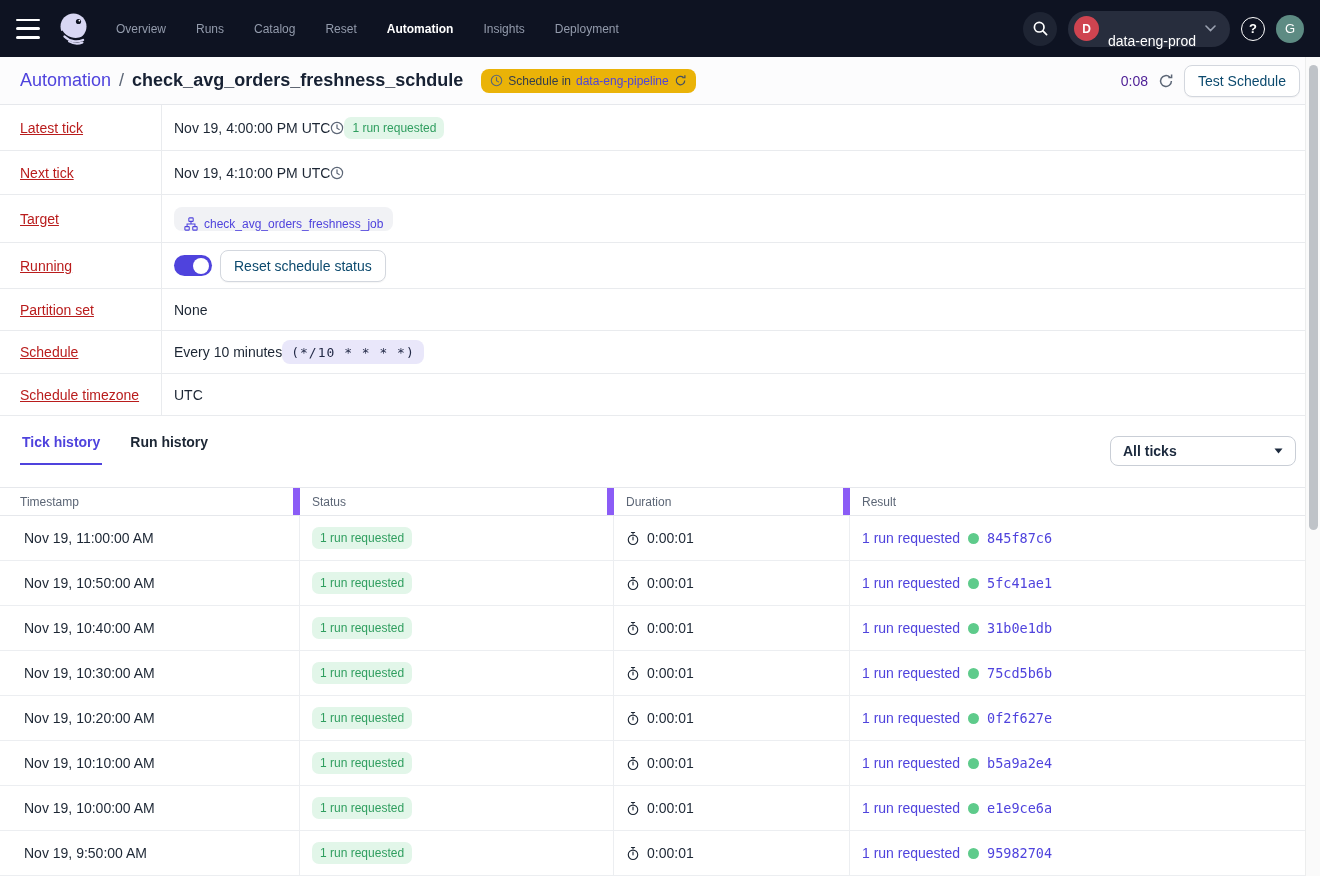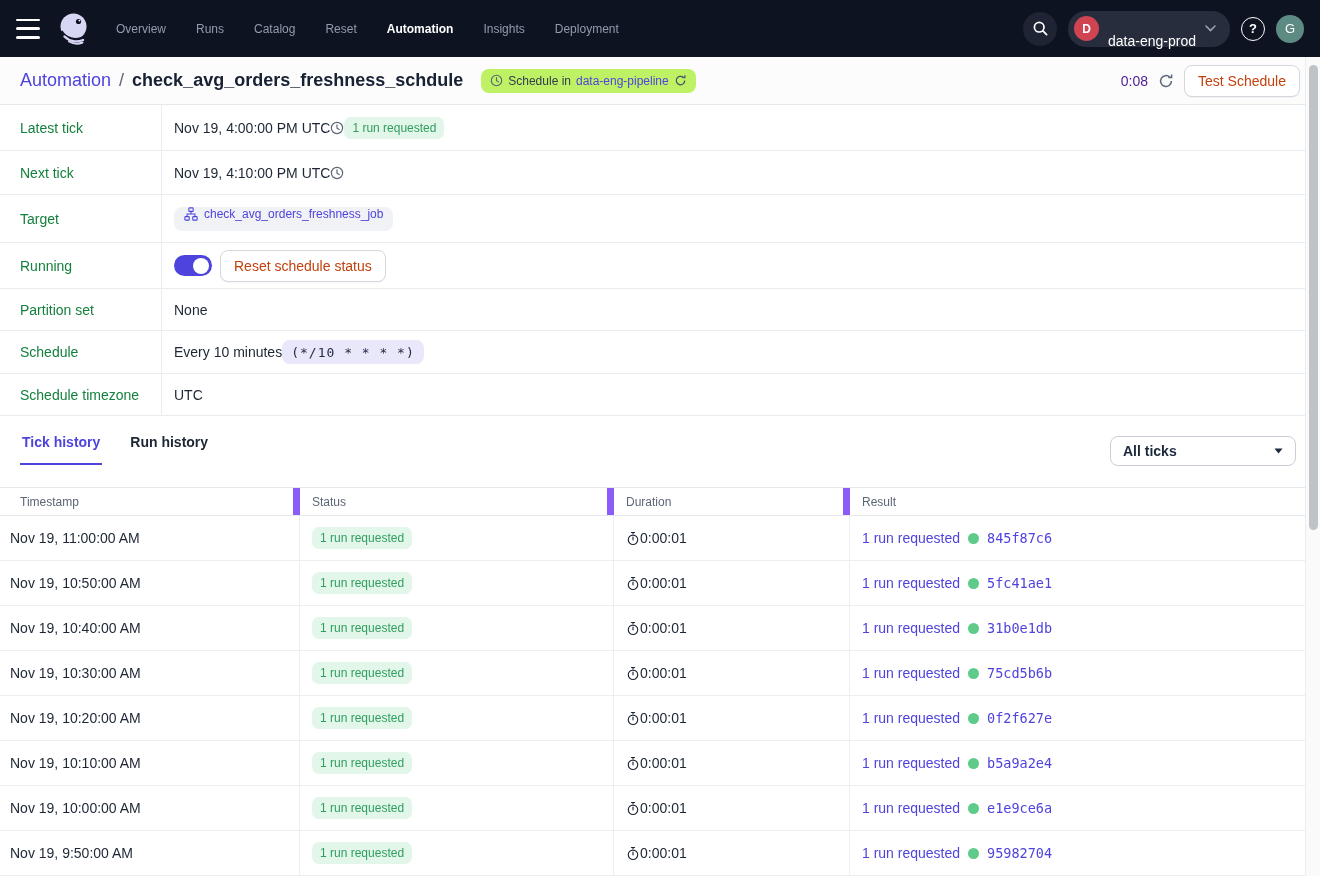--- a/index.html
+++ b/index.html
@@ -30,40 +30,40 @@
   .avatar { width:28px; height:28px; border-radius:50%; background:#5d8b83; color:#fff; font-size:13px;
     display:flex; align-items:center; justify-content:center; cursor:pointer; }
 
   
   .bc-row { height:48px; background:#fcfcfd; border-bottom:1px solid #e6e8ec;
     display:flex; align-items:center; padding:0 20px; }
   .bc-left { display:flex; align-items:center; gap:8px; }
   .bc-link { color:#4f43dd; font-size:18px; text-decoration:none; cursor:pointer; }
   .bc-sep { color:#5c6676; font-size:18px; }
   .bc-title { color:#172133; font-size:18px; font-weight:600; }
-  .sched-pill { margin-left:10px; background:#bef264; border-radius:8px; height:24px;
+  .sched-pill { margin-left:10px; background:#eab308; border-radius:8px; height:24px;
     display:flex; align-items:center; gap:5px; padding:0 9px; font-size:12px; color:#323c4d; }
   .sched-pill a { color:#4f43dd; text-decoration:none; cursor:pointer; }
   .bc-right { margin-left:auto; display:flex; align-items:center; gap:10px; }
   .refresh-time { font-size:14px; color:#4c1d95; }
   .btn { background:#fff; border:1px solid #d3d7de; border-radius:8px; height:32px; padding:0 13px;
-    font-family:inherit; font-size:14px; color:#c2410c; cursor:pointer; box-shadow:0 1px 1px rgba(0,0,0,.04); }
+    font-family:inherit; font-size:14px; color:#0c4a6e; cursor:pointer; box-shadow:0 1px 1px rgba(0,0,0,.04); }
 
   
   .details { width:100%; }
   .drow { display:flex; align-items:center; border-bottom:1px solid #e9ebee; }
   .dlabel { width:162px; align-self:stretch; display:flex; align-items:center;
-    padding-left:20px; font-size:14px; color:#15803d; border-right:1px solid #e9ebee; }
+    padding-left:20px; font-size:14px; color:#b91c1c; border-right:1px solid #e9ebee;text-decoration:underline; }
   .dvalue { display:flex; align-items:center; padding-left:12px; font-size:14px; color:#1c2634; }
   .h46{height:46px}.h44{height:44px}.h48{height:48px}.h42{height:42px}.h43{height:43px}
   .clock-ic { color:#5c6676; display:inline-flex; }
   .pill-green { background:#e2f6e9; color:#2f9e5f; border-radius:7px; font-size:12px;
     height:22px; display:inline-flex; align-items:center; padding:0 8px; white-space:nowrap; }
   .target-pill { background:#f1f2f5; border-radius:8px; height:24px; display:inline-flex;
-    align-items:flex-start; gap:6px; padding:0 10px; }
+    align-items:flex-end; gap:6px; padding:0 10px; }
   .target-pill a { color:#4f43dd; font-size:12px; text-decoration:none; cursor:pointer; }
   .toggle { width:38px; height:21px; border-radius:11px; background:#4f43dd; position:relative;
     cursor:pointer; border:none; margin-right:8px; }
   .toggle::after { content:""; position:absolute; right:3px; top:2.5px; width:16px; height:16px;
     border-radius:50%; background:#fff; }
   .cron-pill { background:#e9e7fa; border-radius:8px; height:24px; display:inline-flex; align-items:center;
     padding:0 9px; font-family:"DejaVu Sans Mono", monospace; font-size:13px; color:#242b48; letter-spacing:1px;text-align:center; }
 
   
   .tabs-row { height:71px; display:flex; justify-content:space-between; align-items:flex-start;
@@ -80,23 +80,23 @@
   .ttable { width:1305px; }
   .thead, .trow { display:grid; grid-template-columns:300px 314px 236px 455px; }
   .thead { height:29px; border-top:1px solid #e6e8ec; border-bottom:1px solid #e6e8ec; }
   .th { font-size:12px; color:#5c6676; display:flex; align-items:center; padding-left:12px;
     border-right:7px solid #8b5cf6; }
   .th:first-child { padding-left:20px; }
   .th:last-child { border-right:none; }
   .trow { height:45px; border-bottom:1px solid #eceef1; }
   .cell { display:flex; align-items:center; padding-left:12px; border-right:1px solid #eceef1;
     font-size:14px; color:#1c2634; }
-  .cell:first-child { padding-left:10px; }
+  .cell:first-child { padding-left:24px; }
   .cell:last-child { border-right:none; }
-  .c-du { }
+  .c-du { gap:7px; }
   .c-re { gap:8px; }
   .runs-link { color:#4f43dd; text-decoration:none; cursor:pointer; }
   .dot { width:11px; height:11px; border-radius:50%; background:#5ecb8b; display:inline-block; }
   .run-id { font-family:"DejaVu Sans Mono", monospace; font-size:13.5px; color:#4f43dd;
     text-decoration:none; cursor:pointer; }
 
   
   .scrollbar { position:absolute; top:57px; right:0; width:15px; height:819px; background:#fafafa;
     border-left:1px solid #eceded; }
   .thumb { position:absolute; left:3px; top:8px; width:9px; height:465px; border-radius:5px;

